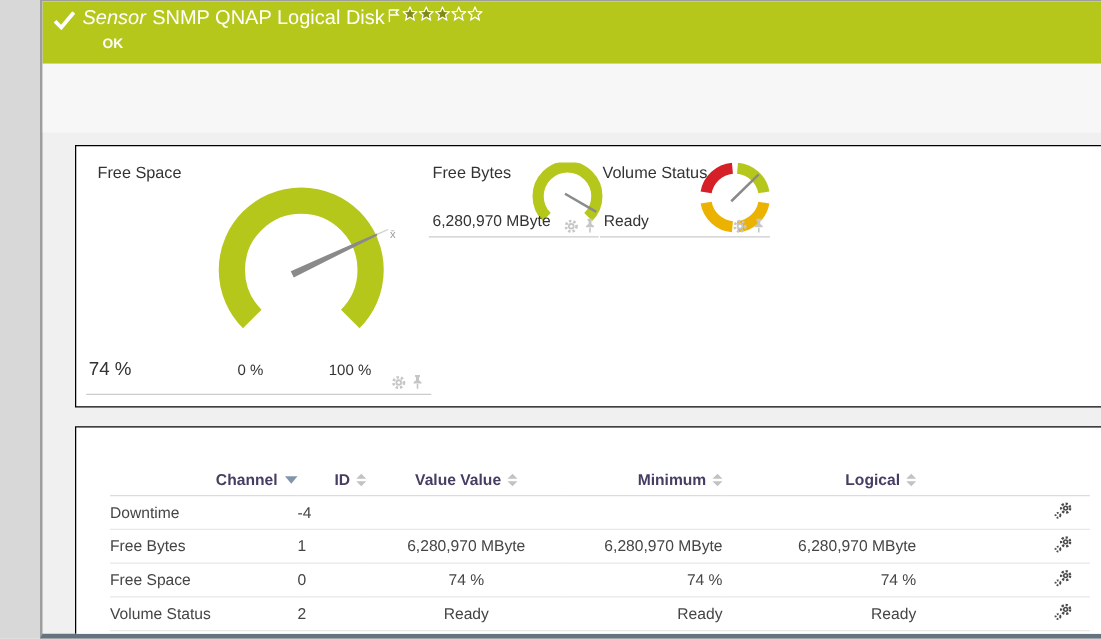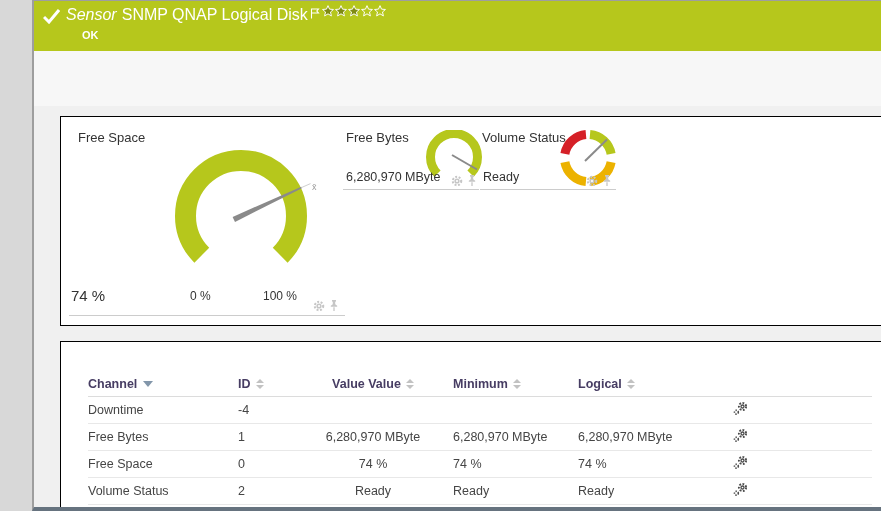--- a/index.html
+++ b/index.html
@@ -28,24 +28,24 @@
   
   .card { position:absolute; left:26px; width:838px; background:#fff; border:1px solid #000000; }
   #gaugecard { top:115px; height:210px; }
   #tablecard { top:340px; height:185px; }
   .glabel { position:absolute; font-size:13px; color:#333; }
   .gvalue { position:absolute; font-size:12.5px; color:#333; }
   .sep { position:absolute; height:1px; background:#ccc; }
   .cornericons { position:absolute; display:flex; gap:4px; align-items:center; }
   
   #tbl { position:absolute; left:27px; top:30px; width:784px; border-collapse:collapse; table-layout:fixed; }
-  #tbl th { font-size:12.5px; font-weight:bold; color:#473d63; text-align:left; height:24px;
+  #tbl th { font-size:12.5px; font-weight:bold; color:#473d63; text-align:right; height:24px;
             border-bottom:1px solid #dcdcdc; padding:0; white-space:nowrap; }
   #tbl td { font-size:12.5px; color:#454545; height:27px; border-bottom:1px solid #e8e8e8; padding:0; white-space:nowrap; }
-  #tbl .c { text-align:center; }  #tbl .r { text-align:left; }
+  #tbl .c { text-align:center; }  #tbl .r { text-align:right; }
   .sortpair { display:inline-block; vertical-align:middle; margin-left:5px; }
   .sortpair i { display:block; width:0; height:0; border-left:4px solid transparent; border-right:4px solid transparent; }
   .sortpair .up { border-bottom:4px solid #c2c2c2; margin-bottom:2px; }
   .sortpair .dn { border-top:4px solid #c2c2c2; }
   .sortactive { display:inline-block; vertical-align:middle; margin-left:6px; width:0; height:0;
                 border-left:5px solid transparent; border-right:5px solid transparent; border-top:6px solid #8296aa; }
   .rowgear { cursor:pointer; display:inline-block; }
 </style>
 </head>
 <body>

